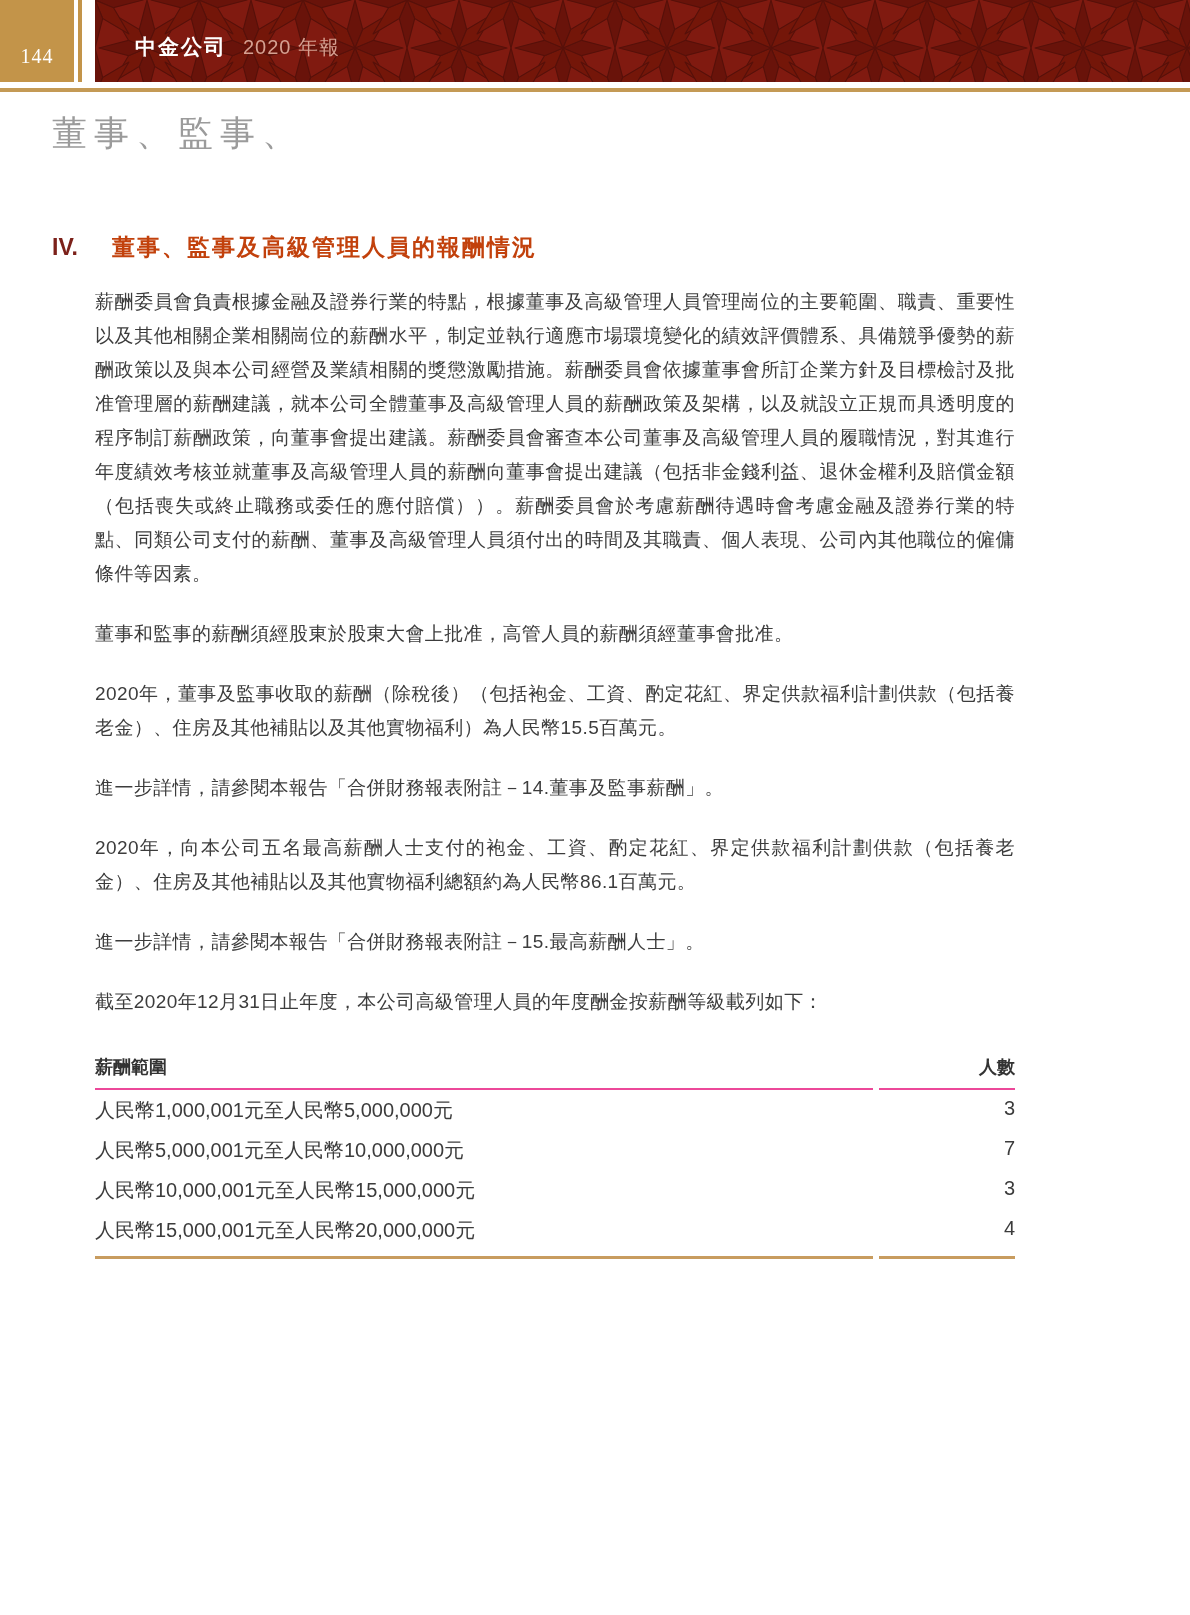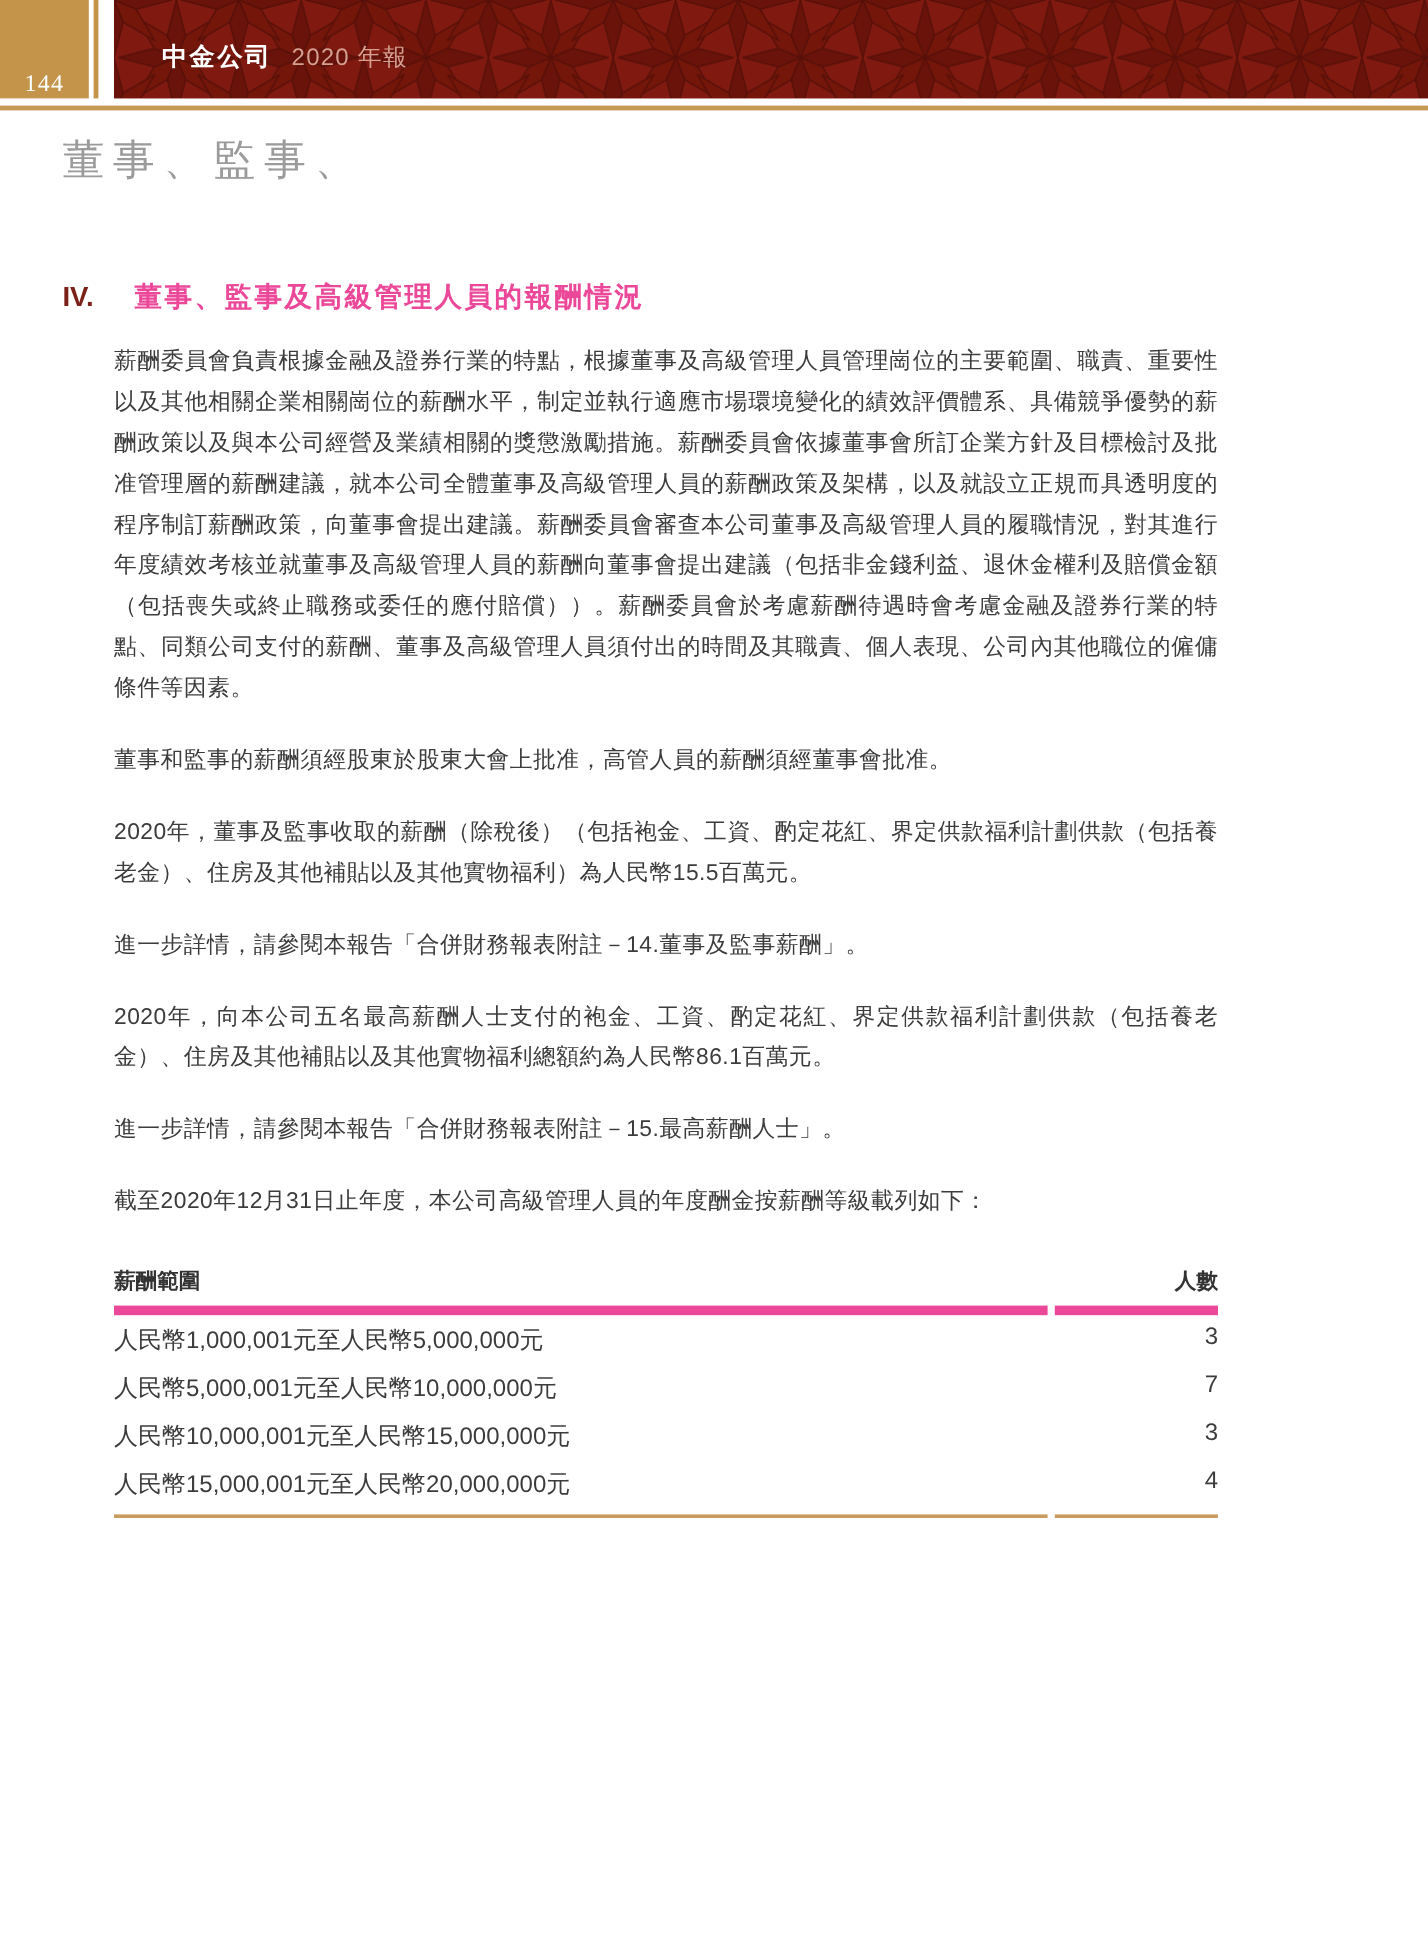--- a/index.html
+++ b/index.html
@@ -15,20 +15,21 @@
   
   .header { position: absolute; top: 0; left: 0; width: 1190px; height: 95px; }
   .page-badge {
     position: absolute; left: 0; top: 0; width: 74px; height: 82px;
     background: #C39449;
     display: flex; justify-content: center; align-items: flex-end;
   }
   .page-badge span {
     font-family: "Liberation Serif", serif;
     font-size: 20px; color: #ffffff; letter-spacing: 1px;
+    padding-bottom: 14px;
   }
   .v-rule { position: absolute; left: 78px; top: 0; width: 4px; height: 82px; background: #C39449; }
   .banner {
     position: absolute; left: 95px; top: 0; right: 0; height: 82px;
     background: #801A10; overflow: hidden;
     display: flex; align-items: center; padding-left: 40px; padding-top: 12px;
     box-sizing: border-box;
   }
   .banner svg.pattern { position: absolute; left: 0; top: 0; }
   .banner-text { position: relative; z-index: 1; display: flex; align-items: baseline; gap: 16px; }
@@ -45,40 +46,40 @@
     color: #9B9B9B; letter-spacing: 7px;
     font-weight: normal; margin: 0;
   }
 
   .sec-head { display: flex; margin-top: 76px; align-items: baseline; gap: 20px; }
   .sec-num {
     width: 40px; flex: 0 0 40px;
     font-size: 23px; font-weight: bold; color: #7C211A;
   }
   .sec-title {
-    font-size: 23px; font-weight: bold; color: #ec4899;
+    font-size: 23px; font-weight: bold; color: #c2410c;
     letter-spacing: 2px; margin: 0;
   }
 
   .sec-body { margin-top: 22px; }
   .sec-body p {
     margin: 0 0 26px 43px; width: 920px;
     font-size: 19px; line-height: 34px;
     text-align: justify; letter-spacing: 0.4px;
     color: #3c3c3c;
   }
 
   
   .salary-table { margin: 36px 0 0 43px; width: 920px; }
   .t-row { display: flex; gap: 6px; }
   .c1 { flex: 1; }
   .c2 { width: 136px; flex: 0 0 136px; text-align: right; }
   .t-head .c1, .t-head .c2 {
     font-size: 18px; font-weight: bold; color: #333333;
-    border-bottom: 8px solid #ec4899; padding-bottom: 9px;
+    border-bottom: 2px solid #ec4899; padding-bottom: 9px;
   }
   .t-data .c1, .t-data .c2 { font-size: 20px; color: #3c3c3c; padding: 7px 0 6px 0; }
   .t-data:first-of-type .c1, .t-data:first-of-type .c2 { padding-top: 12px; }
   .t-foot { margin-top: 6px; }
   .t-foot .c1, .t-foot .c2 { border-top: 3px solid #C89C5F; height: 0; }
 </style>
 </head>
 <body>
 
 <div class="header">

